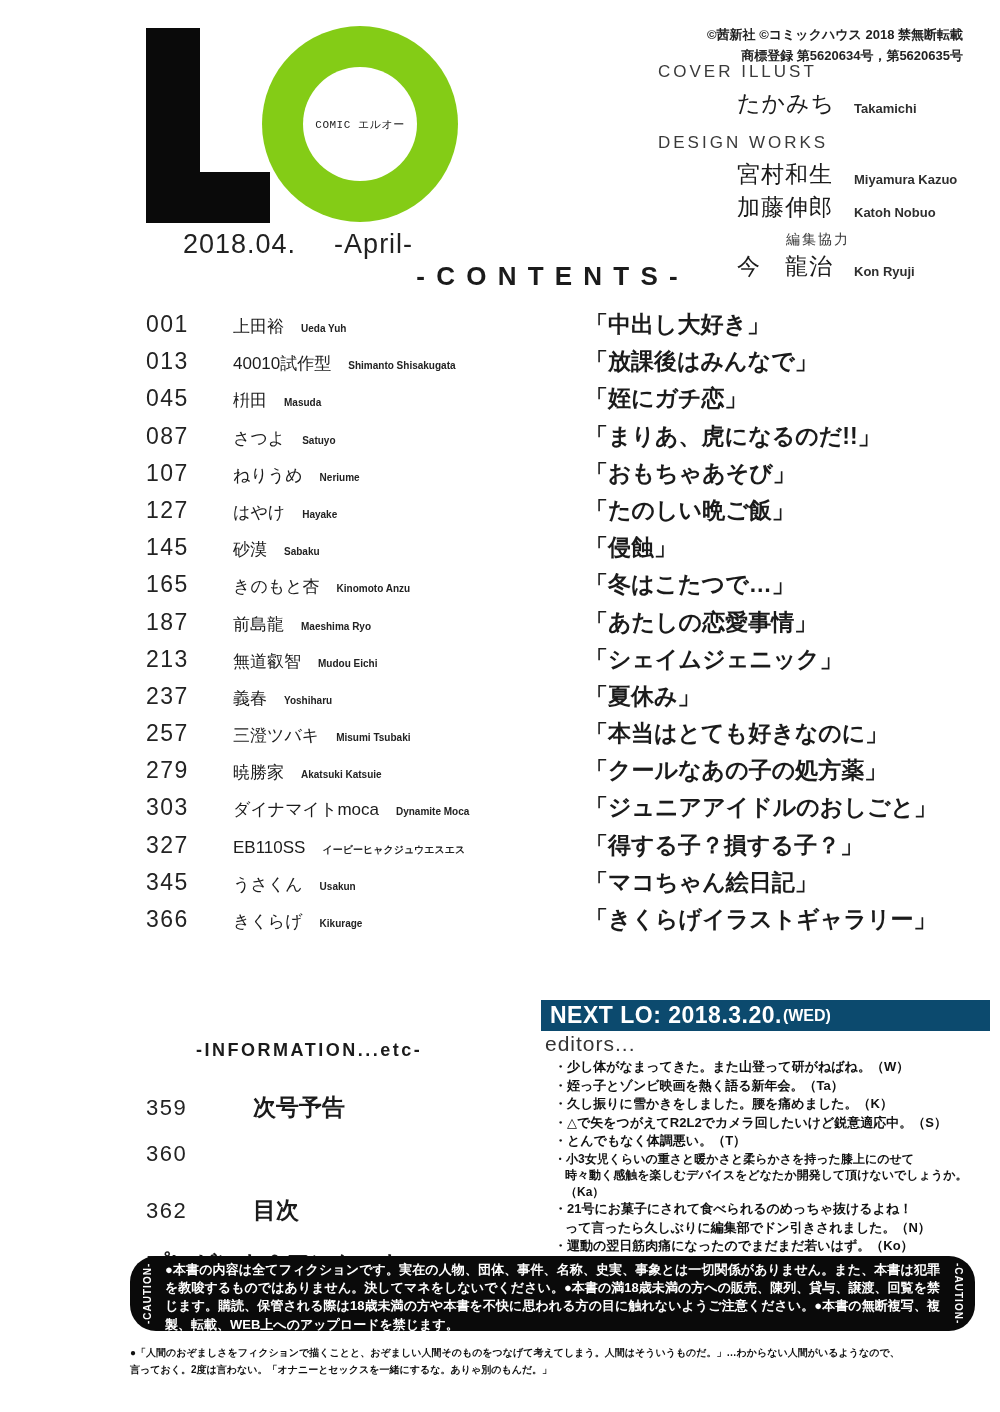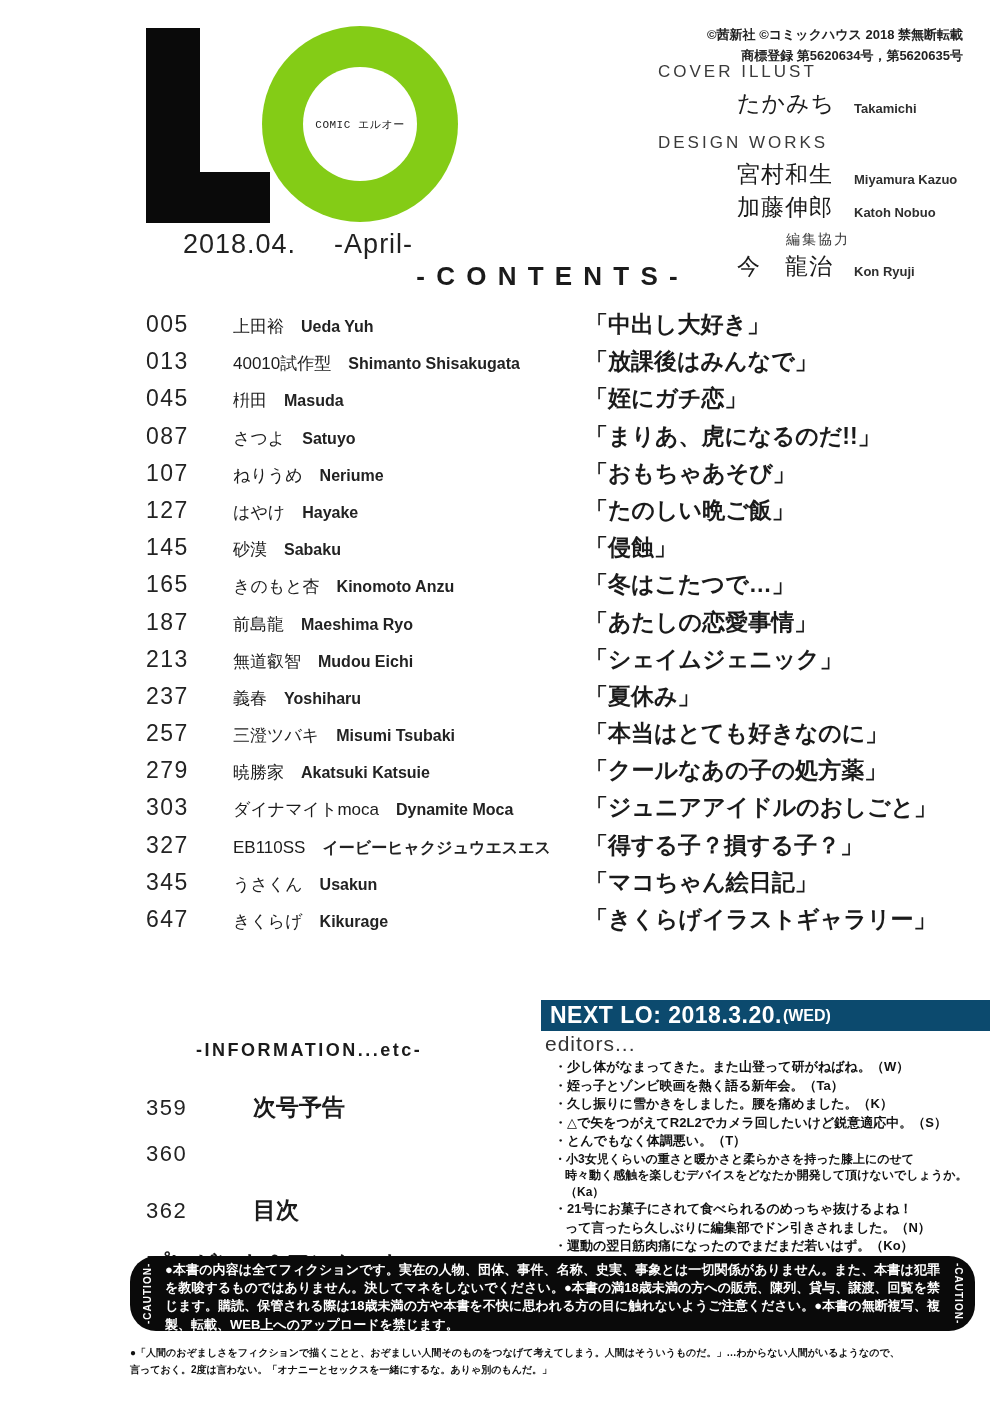--- a/index.html
+++ b/index.html
@@ -28,21 +28,21 @@
   .p-romaji{position:absolute;left:196px;bottom:3px;font-size:13px;font-weight:bold;color:#2e2e2e;}
   .gap1{margin-top:6px;} .gap2{margin-top:14px;} .gap3{margin-top:8px;}
   
   .contents-heading{position:absolute;left:96px;right:0;top:261px;text-align:center;
     font-size:26px;font-weight:bold;letter-spacing:2px;}
   .contents{position:absolute;left:146px;top:309px;width:840px;}
   .row{display:flex;align-items:baseline;height:37.2px;}
   .c-page{flex:0 0 87px;font-size:23px;color:#232323;letter-spacing:1.5px;}
   .c-author{flex:0 0 352px;display:flex;align-items:baseline;white-space:nowrap;}
   .a-name{font-size:17px;font-weight:normal;}
-  .a-romaji{font-size:16px;font-weight:bold;margin-left:17px;color:#222;}
+  .a-romaji{font-size:10px;font-weight:bold;margin-left:17px;color:#222;}
   .c-title{font-size:23px;font-weight:bold;white-space:nowrap;}
   
   .info-heading{position:absolute;left:196px;top:1040px;font-size:18px;font-weight:bold;letter-spacing:2.5px;}
   .info-row{position:absolute;left:146px;display:flex;align-items:baseline;}
   .i-page{flex:0 0 107px;font-size:22px;color:#232323;letter-spacing:1.5px;}
   .i-label{font-size:23px;font-weight:bold;}
   
   .next-bar{position:absolute;left:541px;top:1000px;width:449px;height:31px;background:#0c4a6e;color:#fff;
     display:flex;align-items:center;padding-left:9px;box-sizing:border-box;white-space:nowrap;}
   .next-main{font-size:23px;font-weight:bold;letter-spacing:.5px;}
@@ -106,21 +106,21 @@
     <div class="person">
       <span class="p-name">今　龍治</span>
       <span class="p-romaji">Kon Ryuji</span>
     </div>
   </div>
 
   <div class="contents-heading">- C O N T E N T S -</div>
 
   <div class="contents">
     <div class="row">
-      <span class="c-page">005</span>
+      <span class="c-page">001</span>
       <span class="c-author">
           <span class="a-name">上田裕</span>
           <span class="a-romaji">Ueda Yuh</span>
         </span>
       <span class="c-title">「中出し大好き」</span>
     </div>
     <div class="row">
       <span class="c-page">013</span>
       <span class="c-author">
           <span class="a-name">40010試作型</span>
@@ -234,21 +234,21 @@
     </div>
     <div class="row">
       <span class="c-page">345</span>
       <span class="c-author">
           <span class="a-name">うさくん</span>
           <span class="a-romaji">Usakun</span>
         </span>
       <span class="c-title">「マコちゃん絵日記」</span>
     </div>
     <div class="row">
-      <span class="c-page">647</span>
+      <span class="c-page">366</span>
       <span class="c-author">
           <span class="a-name">きくらげ</span>
           <span class="a-romaji">Kikurage</span>
         </span>
       <span class="c-title">「きくらげイラストギャラリー」</span>
     </div>
   </div>
 
   <div class="info-heading">-INFORMATION...etc-</div>
   <div class="info-row" style="top:1092px;">

